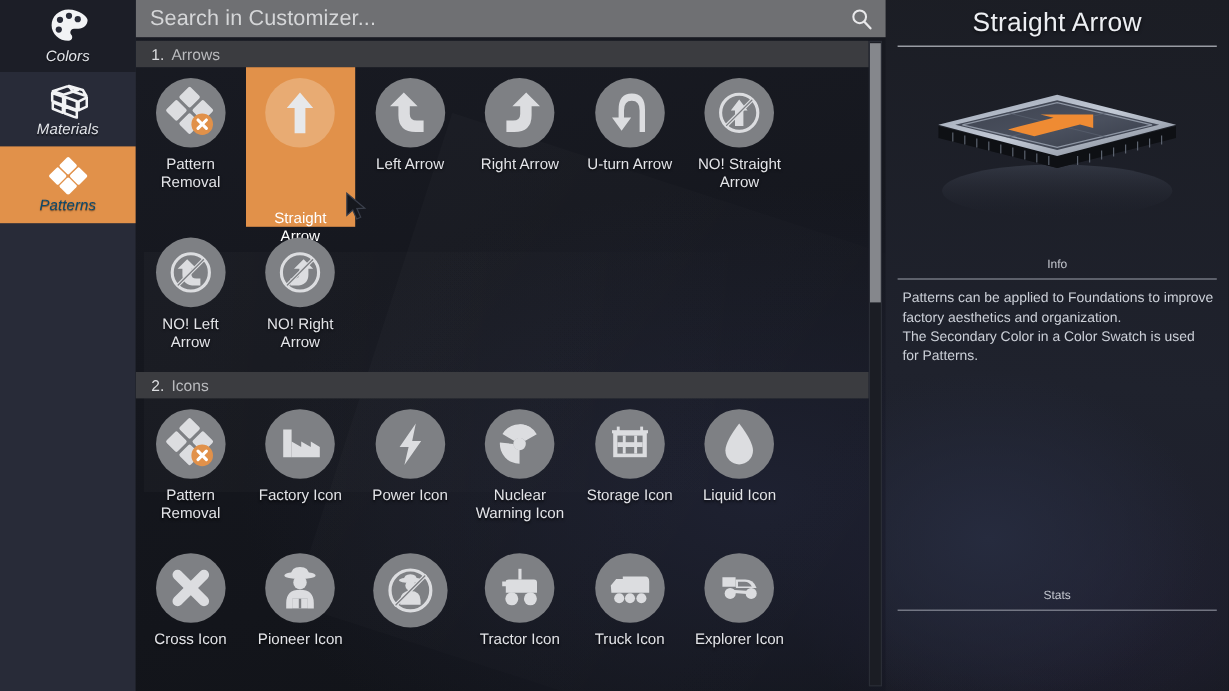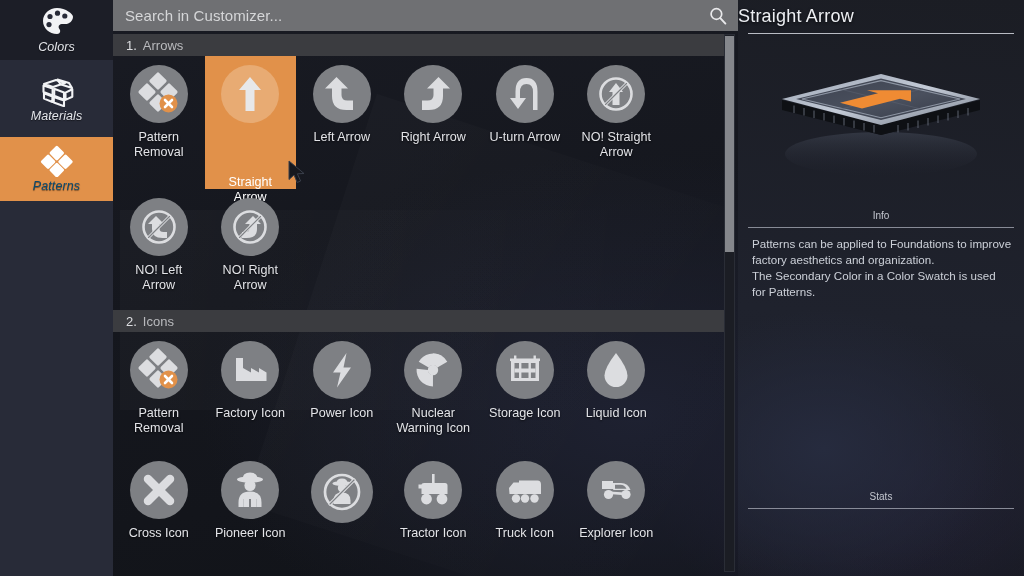--- a/index.html
+++ b/index.html
@@ -47,37 +47,37 @@
   .side-tab .ico { width: 34px; height: 32px; display: block; }
   .side-tab .lbl {
     font-size: 12.5px; letter-spacing: .1px; line-height: 1;
     color: #e3e5ea; text-shadow: 0 1px 1px rgba(0,0,0,.5);
   }
   .side-tab.dark-bg { background: #1c1e27; }
   .side-tab.mid-bg  { background: #282b38; }
   .side-tab.active  { background: #e1914a; }
   .side-tab.active .lbl { color: #0c4a6e; }
   #tab-colors    { top: 0;   height: 60px; }
-  #tab-materials { top: 0;   height: 77px; }
+  #tab-materials { top: 0;   height: 62px; }
   #tab-patterns  { top: 0;   height: 64px; }
 
   
   #searchbar {
     position: absolute; left: 113px; top: 0; width: 625px; height: 31px;
     background: #6f7073;
     display: flex; align-items: center;
     padding: 0 10px 0 12px;
     z-index: 10;
   }
   #search-input {
     flex: 1 1 auto;
     background: transparent; border: 0; outline: none;
     color: #fef9c3;
     font-family: "Liberation Sans", sans-serif;
-    font-size: 15px; letter-spacing: .1px;
+    font-size: 18px; letter-spacing: .1px;
   }
   #search-input::placeholder { color: #d5d6d8; opacity: 1; }
   .search-ico { width: 20px; height: 20px; flex: 0 0 auto; opacity: .95; }
 
   
   #grid-panel {
     position: absolute; left: 113px; top: 31px;
     width: 625px; height: 545px;
     overflow: hidden;
     z-index: 8;
@@ -151,22 +151,23 @@
   
   #right-panel {
     position: absolute; left: 738px; top: 0;
     width: 286px; height: 576px;
     z-index: 9;
     background:
       radial-gradient(ellipse 260px 200px at 30% 78%, #262b3e 0%, rgba(22,24,31,0) 70%),
       linear-gradient(185deg, #1b1d24 0%, #1f222d 55%, #22253040 100%);
   }
   .rp-title {
+    text-align: center;
     color: #eceef2;
-    font-size: 18px;
+    font-size: 22px;
     padding-top: 6px;
     letter-spacing: .2px;
     text-shadow: 0 1px 3px rgba(0,0,0,.7);
   }
   .rp-rule {
     height: 1px; margin: 6px 10px 0 10px;
     background: #b9bcc4;
   }
   .rp-rule.dim { background: #9a9ea9; opacity: .85; }
   #preview {

